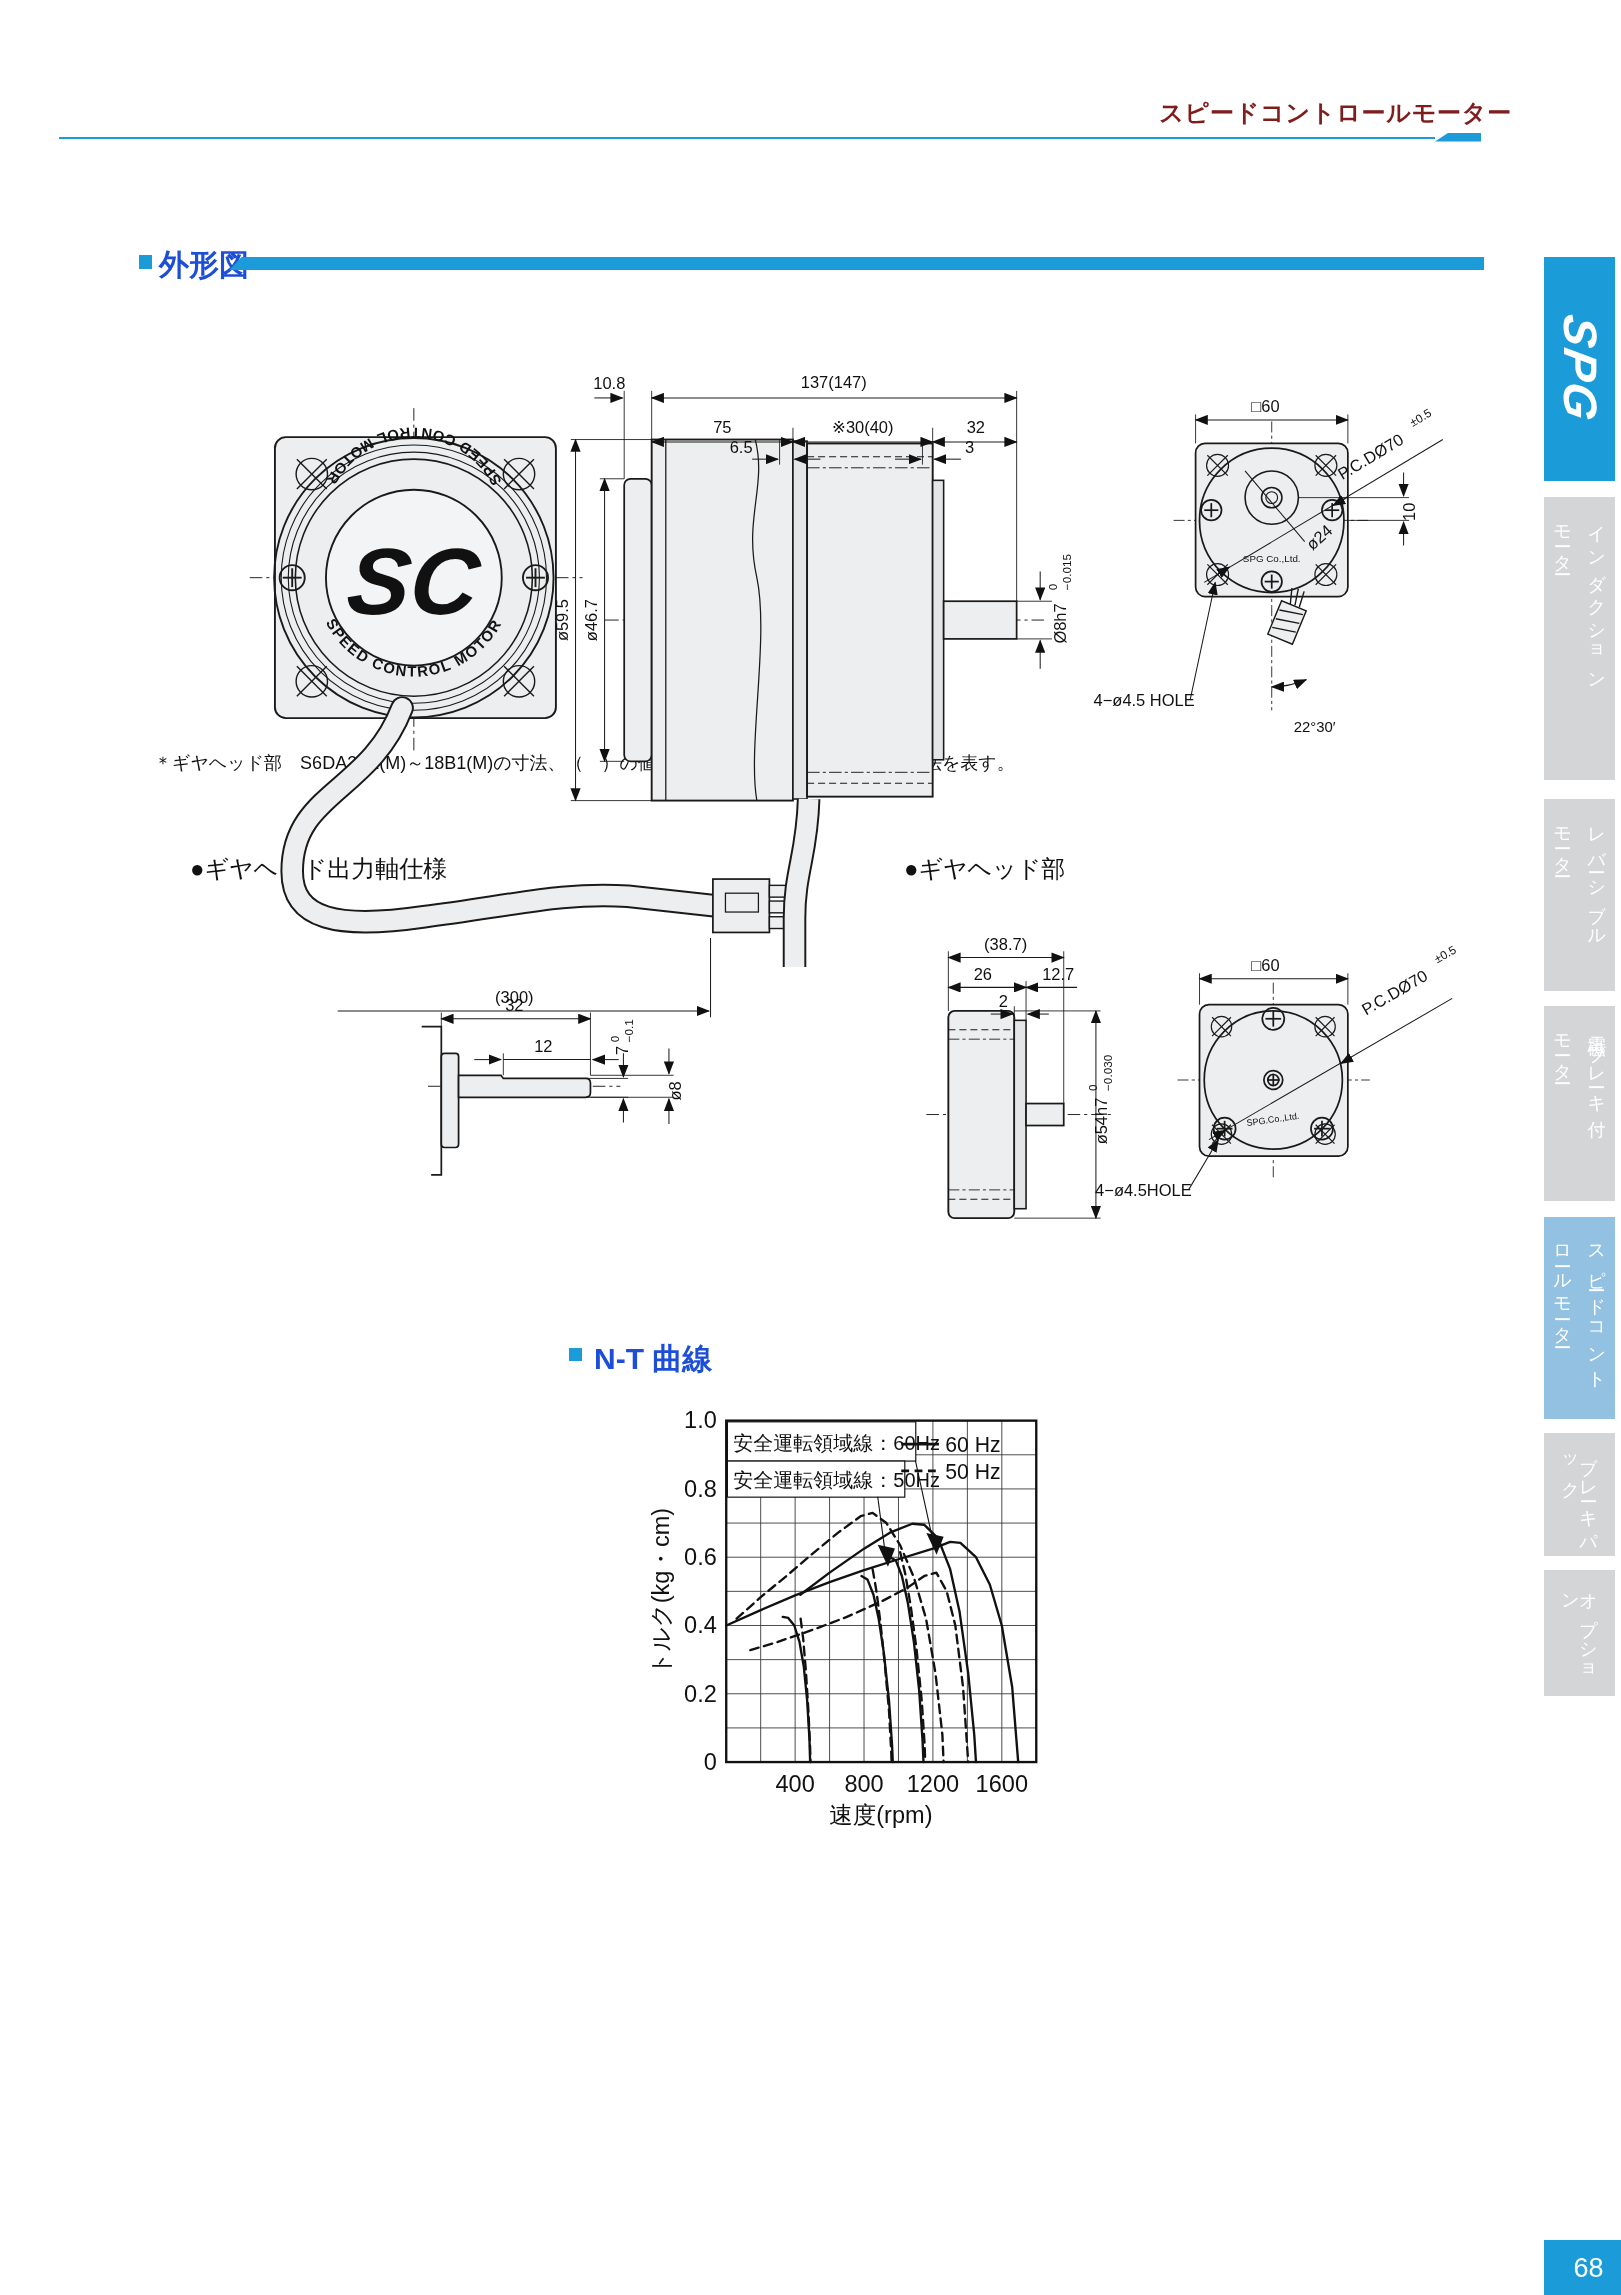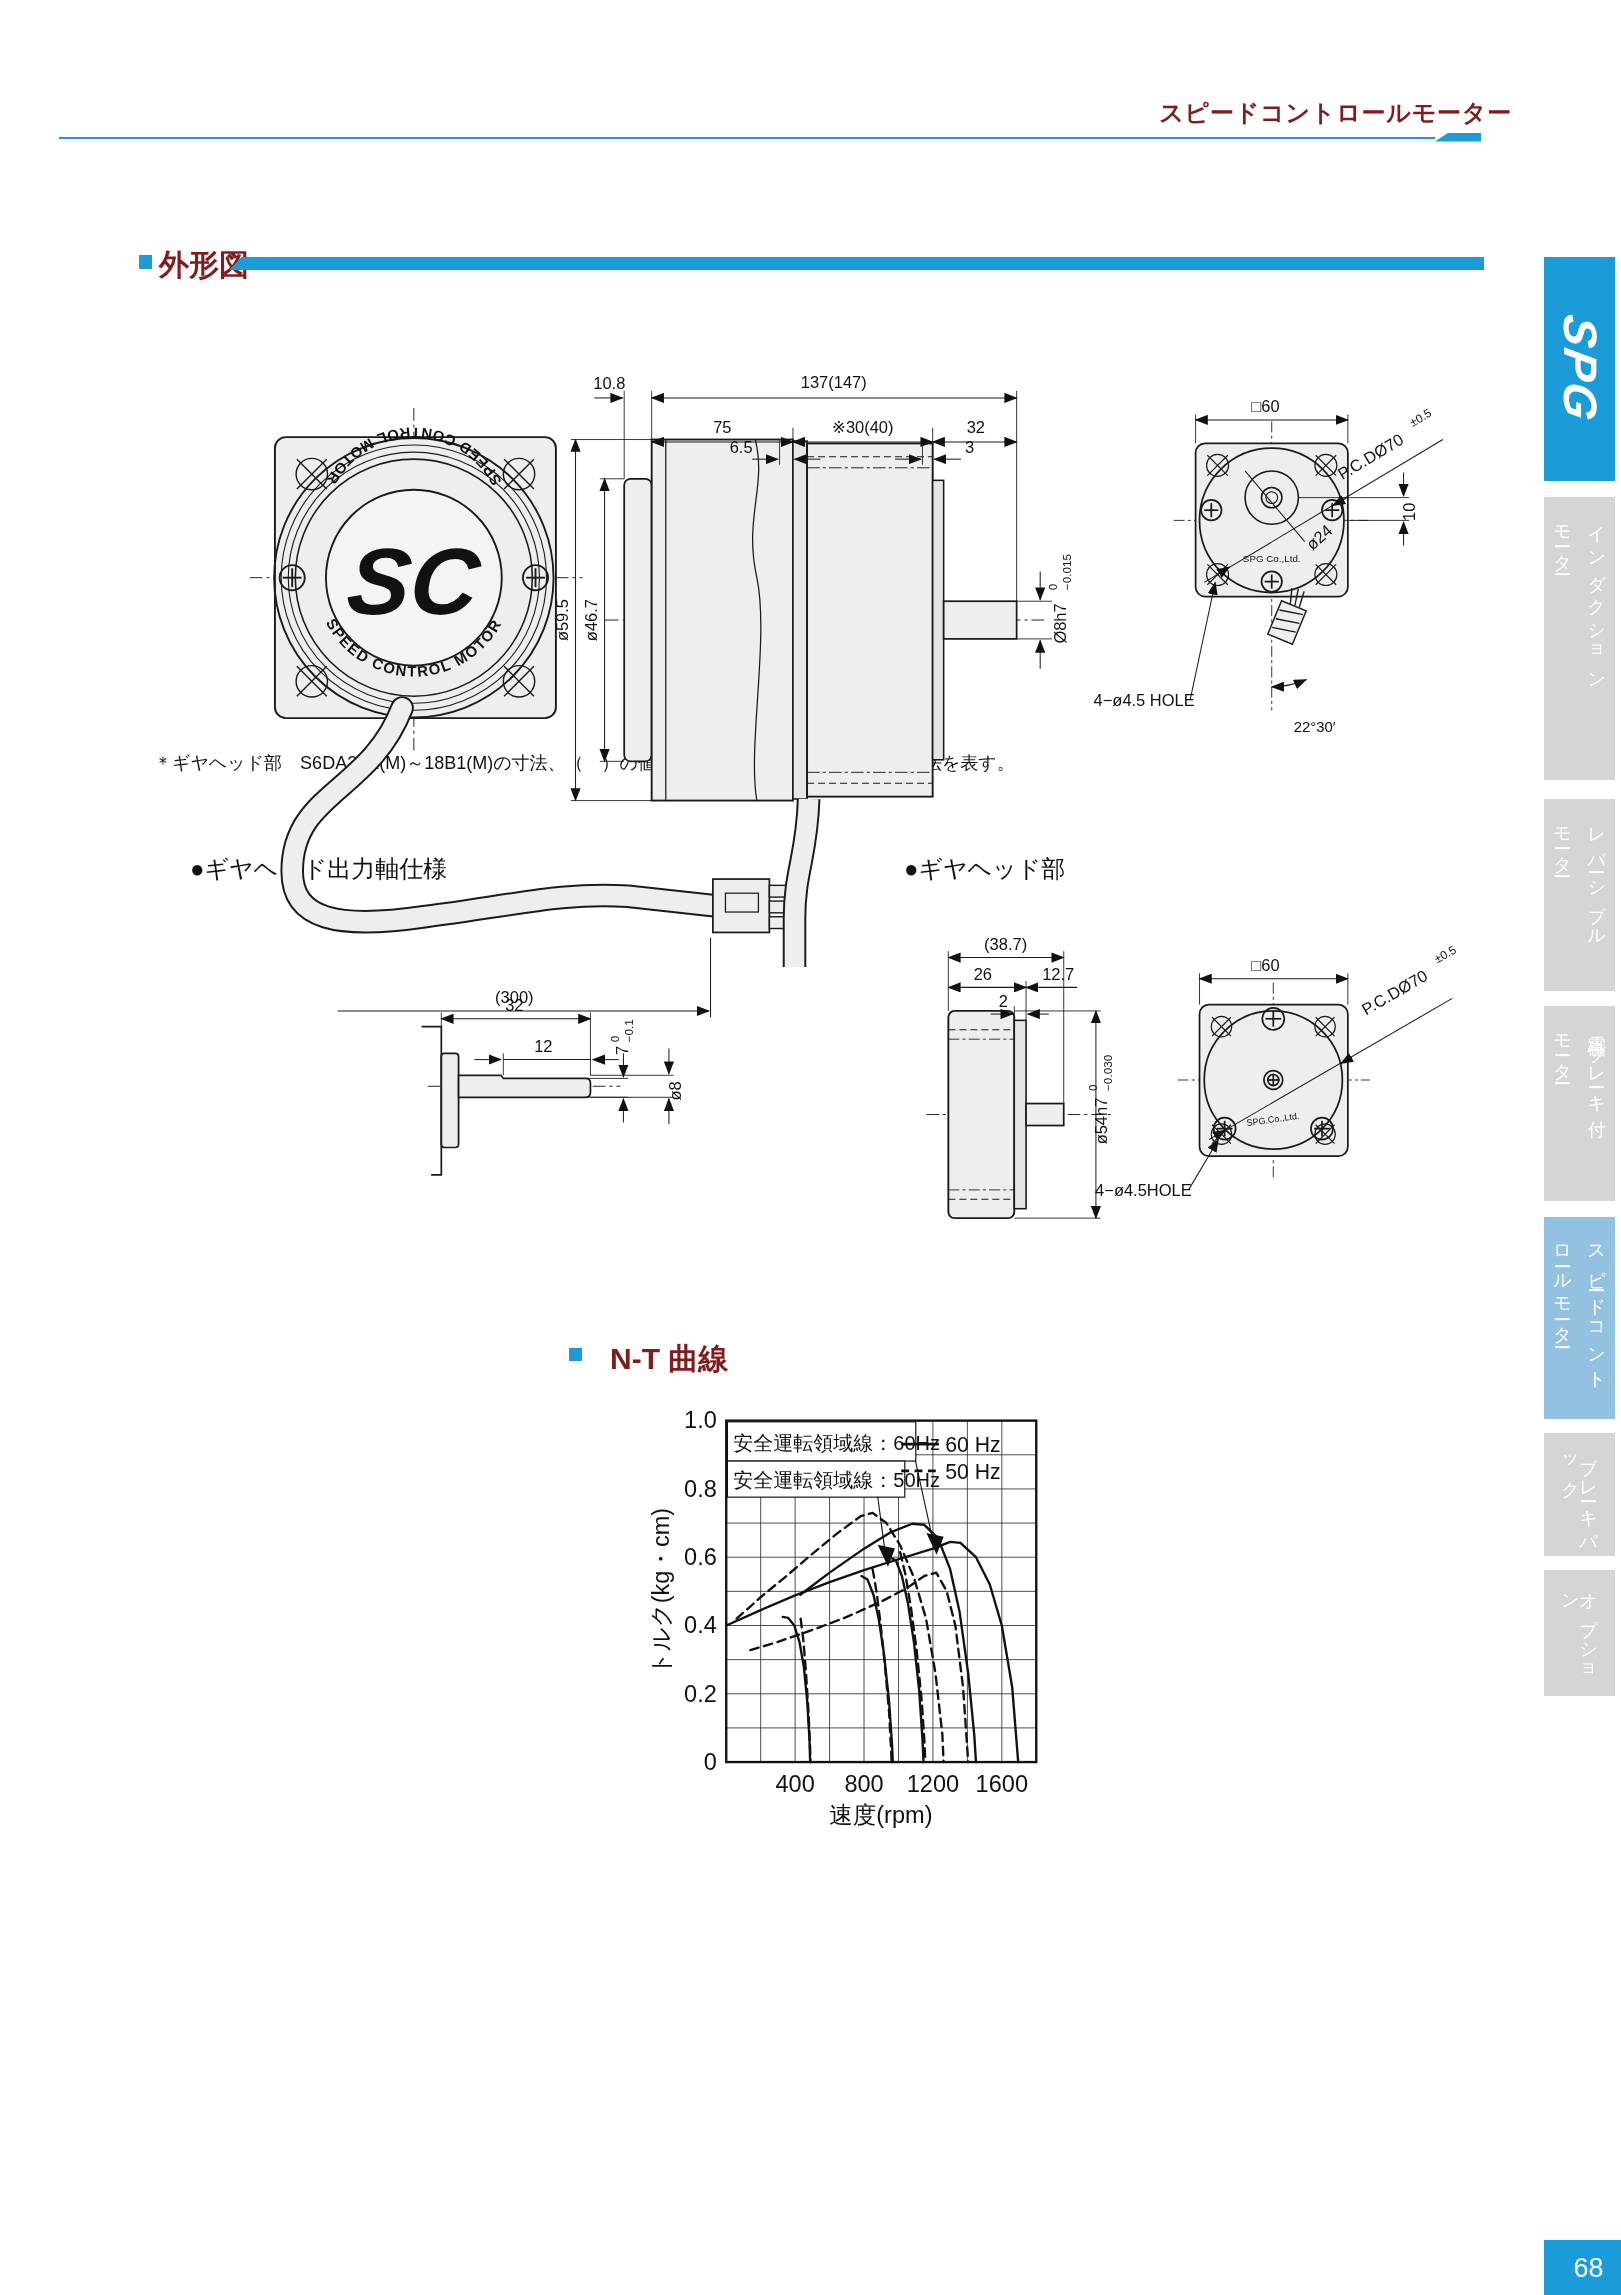--- a/index.html
+++ b/index.html
@@ -4,21 +4,21 @@
 <style>
   html,body{margin:0;padding:0;background:#fff;font-family:"Liberation Sans","DejaVu Sans",sans-serif;}
   #page{position:relative;width:1622px;height:2295px;background:#fff;overflow:hidden;}
   .abs{position:absolute;}
   
   #hdr-title{top:97px;right:110px;font-size:24px;font-weight:bold;color:#7f1d1d;letter-spacing:0.8px;}
   #hdr-line{top:137px;left:59px;width:1376px;height:2.4px;background:#1B9CD8;}
   #hdr-line-thick{top:133px;left:1435px;width:46px;height:8.6px;background:#1B9CD8;clip-path:polygon(28% 0,100% 0,100% 100%,0 100%);}
   
   .sec-square{width:13.3px;height:14px;background:#1B9CD8;}
-  .sec-title{font-size:30px;font-weight:bold;color:#7f1d1d;}
+  .sec-title{font-size:30px;font-weight:bold;color:#1d4ed8;}
   #outline-bar{top:257px;left:229px;width:1255px;height:13.3px;background:#1B9CD8;clip-path:polygon(12.6px 0,100% 0,100% 100%,0 100%);}
   #note{top:751px;left:154px;font-size:18px;color:#111;}
   .bullet-label{font-size:24px;color:#111;}
   
   .tab{left:1544px;width:71px;color:#fff;}
   .tab-gray{background:#D3D5D7;}
   .tab-accent{background:#1B9CD8;}
   .tab-active{background:#93C1E1;}
   .vcol{position:absolute;top:15.7px;writing-mode:vertical-rl;text-orientation:upright;font-size:18px;letter-spacing:3.9px;line-height:1.0;color:#fff;}
   .vcol.c1{right:9.4px;}
@@ -42,21 +42,21 @@
   <div class="abs sec-square" style="top:255px;left:139px;"></div>
   <div class="abs sec-title" style="top:245px;left:159px;">外形図</div>
   <div class="abs" id="outline-bar"></div>
 
   <div class="abs" id="note">＊ギヤヘッド部　S6DA3B1(M)～18B1(M)の寸法、（　）の値はS6DA20B1(M)～200B1(M)の寸法を表す。</div>
 
   <div class="abs bullet-label" style="top:853px;left:190px;">●ギヤヘッド出力軸仕様</div>
   <div class="abs bullet-label" style="top:853px;left:904px;">●ギヤヘッド部</div>
 
   <div class="abs sec-square" style="top:1348px;left:569px;width:12.6px;height:13.3px;"></div>
-  <div class="abs sec-title" style="top:1339px;left:610px;">N-T 曲線</div>
+  <div class="abs sec-title" style="top:1339px;left:594px;">N-T 曲線</div>
 
   <svg class="abs" style="top:0;left:0;" width="1622" height="2295" viewBox="0 0 2066 2924">
     <defs>
       <marker id="ma" markerWidth="13" markerHeight="10" refX="12" refY="5" orient="auto-start-reverse">
         <path d="M0,0 L13,5 L0,10 z" fill="#111"></path>
       </marker>
       <path id="arcT" d="M 648.7,703.4 A 126 126 0 1 0 405.3,703.4" fill="none"></path>
       <path id="arcB" d="M 408.6,779.1 A 126 126 0 0 0 645.4,779.1" fill="none"></path>
     </defs>
 

